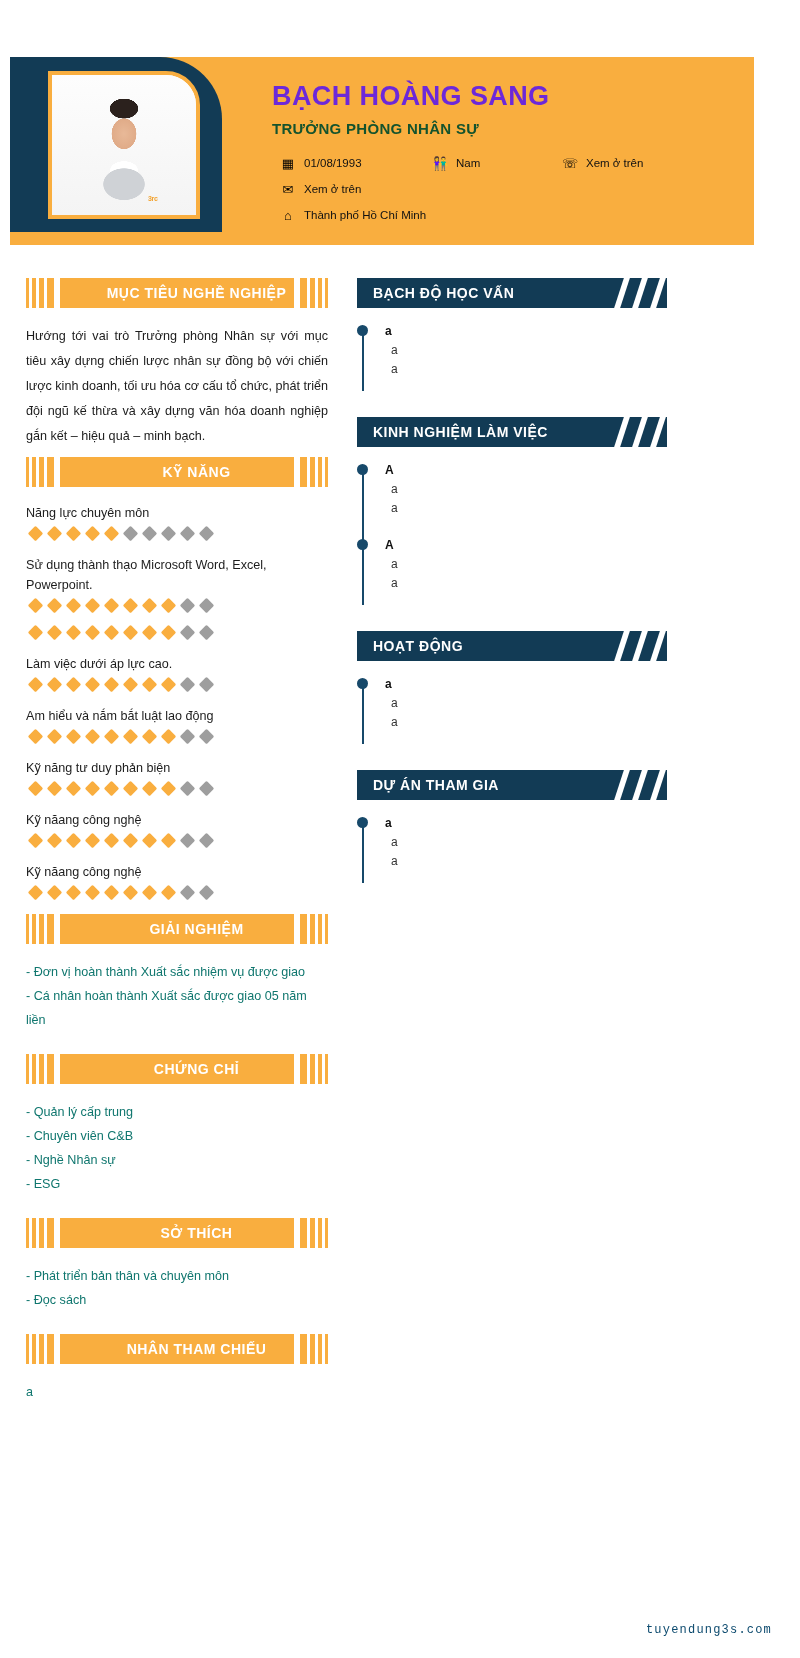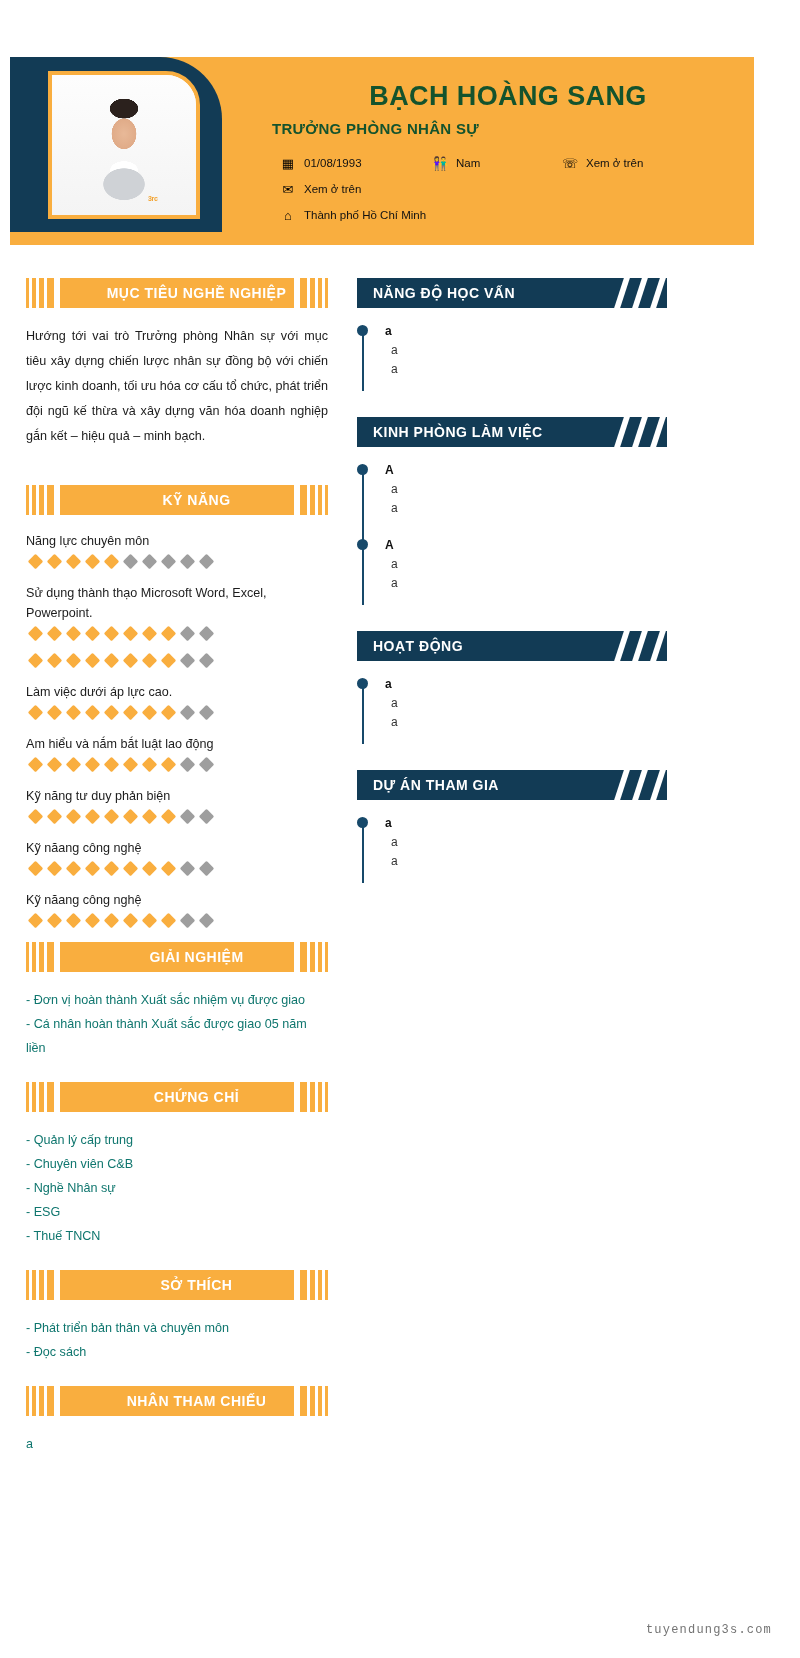--- a/index.html
+++ b/index.html
@@ -71,23 +71,22 @@
   }
 
   .hdr-text {
     position: absolute;
     left: 262px;
     top: 22px;
     right: 10px;
   }
   .hdr-name {
     font: 700 27px/34px "Liberation Sans", sans-serif;
-    color: #14532d;
+    color: #6d28d9;
     letter-spacing: 0.4px;
-    text-align: center;
   }
   .hdr-role {
     margin-top: 6px;
     font: 700 15px/20px "Liberation Sans", sans-serif;
     color: #14532d;
     letter-spacing: 0.3px;
   }
 
   .hdr-contact {
     position: absolute;
@@ -171,21 +170,21 @@
     letter-spacing: 0.5px;
     text-align: center;
     margin-left: 39px;
   }
 
   
   .para {
     font: 400 12.6px/25px "Liberation Sans", sans-serif;
     color: #1c1c1c;
     text-align: justify;
-    margin-bottom: 36px;
+    margin-bottom: 8px;
   }
   .lines {
     margin-bottom: 22px;
   }
   .lines div {
     font: 400 12.6px/24px "Liberation Sans", sans-serif;
     color: #0f766e;
   }
 
   
@@ -278,21 +277,21 @@
     color: #333333;
     padding-left: 6px;
   }
 
   
   .watermark {
     position: absolute;
     right: 28px;
     bottom: 20px;
     font: 400 12px/16px "Liberation Mono", monospace;
-    color: #737373;
+    color: #0c4a6e;
     letter-spacing: 1.2px;
   }
 </style>
 </head>
 <body>
 
 <div class="page">
 
   <div class="header">
 
@@ -535,21 +534,20 @@
           <i></i>
           <i></i>
           <i></i>
         </div>
     </div>
     <div class="lines" id="certificates-list">
         <div>- Quản lý cấp trung</div>
         <div>- Chuyên viên C&amp;B</div>
         <div>- Nghề Nhân sự</div>
         <div>- ESG</div>
-        <div>- Thuế TNCN</div>
       </div>
 
     <div class="bar-head">
       <div class="bar-stripes left">
           <i></i>
           <i></i>
           <i></i>
           <i></i>
         </div>
       <div class="bar-fill">
@@ -585,35 +583,35 @@
         </div>
     </div>
     <div class="lines" id="references-list">
         <div>a</div>
       </div>
   </div>
 
   <div class="col-right">
 
     <div class="navy-head">
-      <span>NĂNG ĐỘ HỌC VẤN</span>
+      <span>BẠCH ĐỘ HỌC VẤN</span>
       <i class="slash s1"></i>
       <i class="slash s2"></i>
       <i class="slash s3"></i>
     </div>
     <div class="timeline" id="education-timeline">
         <div class="tl-entry">
           <div class="tl-title">a</div>
           <div class="tl-line">a</div>
           <div class="tl-line">a</div>
         </div>
       </div>
 
     <div class="navy-head">
-      <span>KINH PHÒNG LÀM VIỆC</span>
+      <span>KINH NGHIỆM LÀM VIỆC</span>
       <i class="slash s1"></i>
       <i class="slash s2"></i>
       <i class="slash s3"></i>
     </div>
     <div class="timeline" id="experience-timeline">
         <div class="tl-entry">
           <div class="tl-title">A</div>
           <div class="tl-line">a</div>
           <div class="tl-line">a</div>
         </div>

